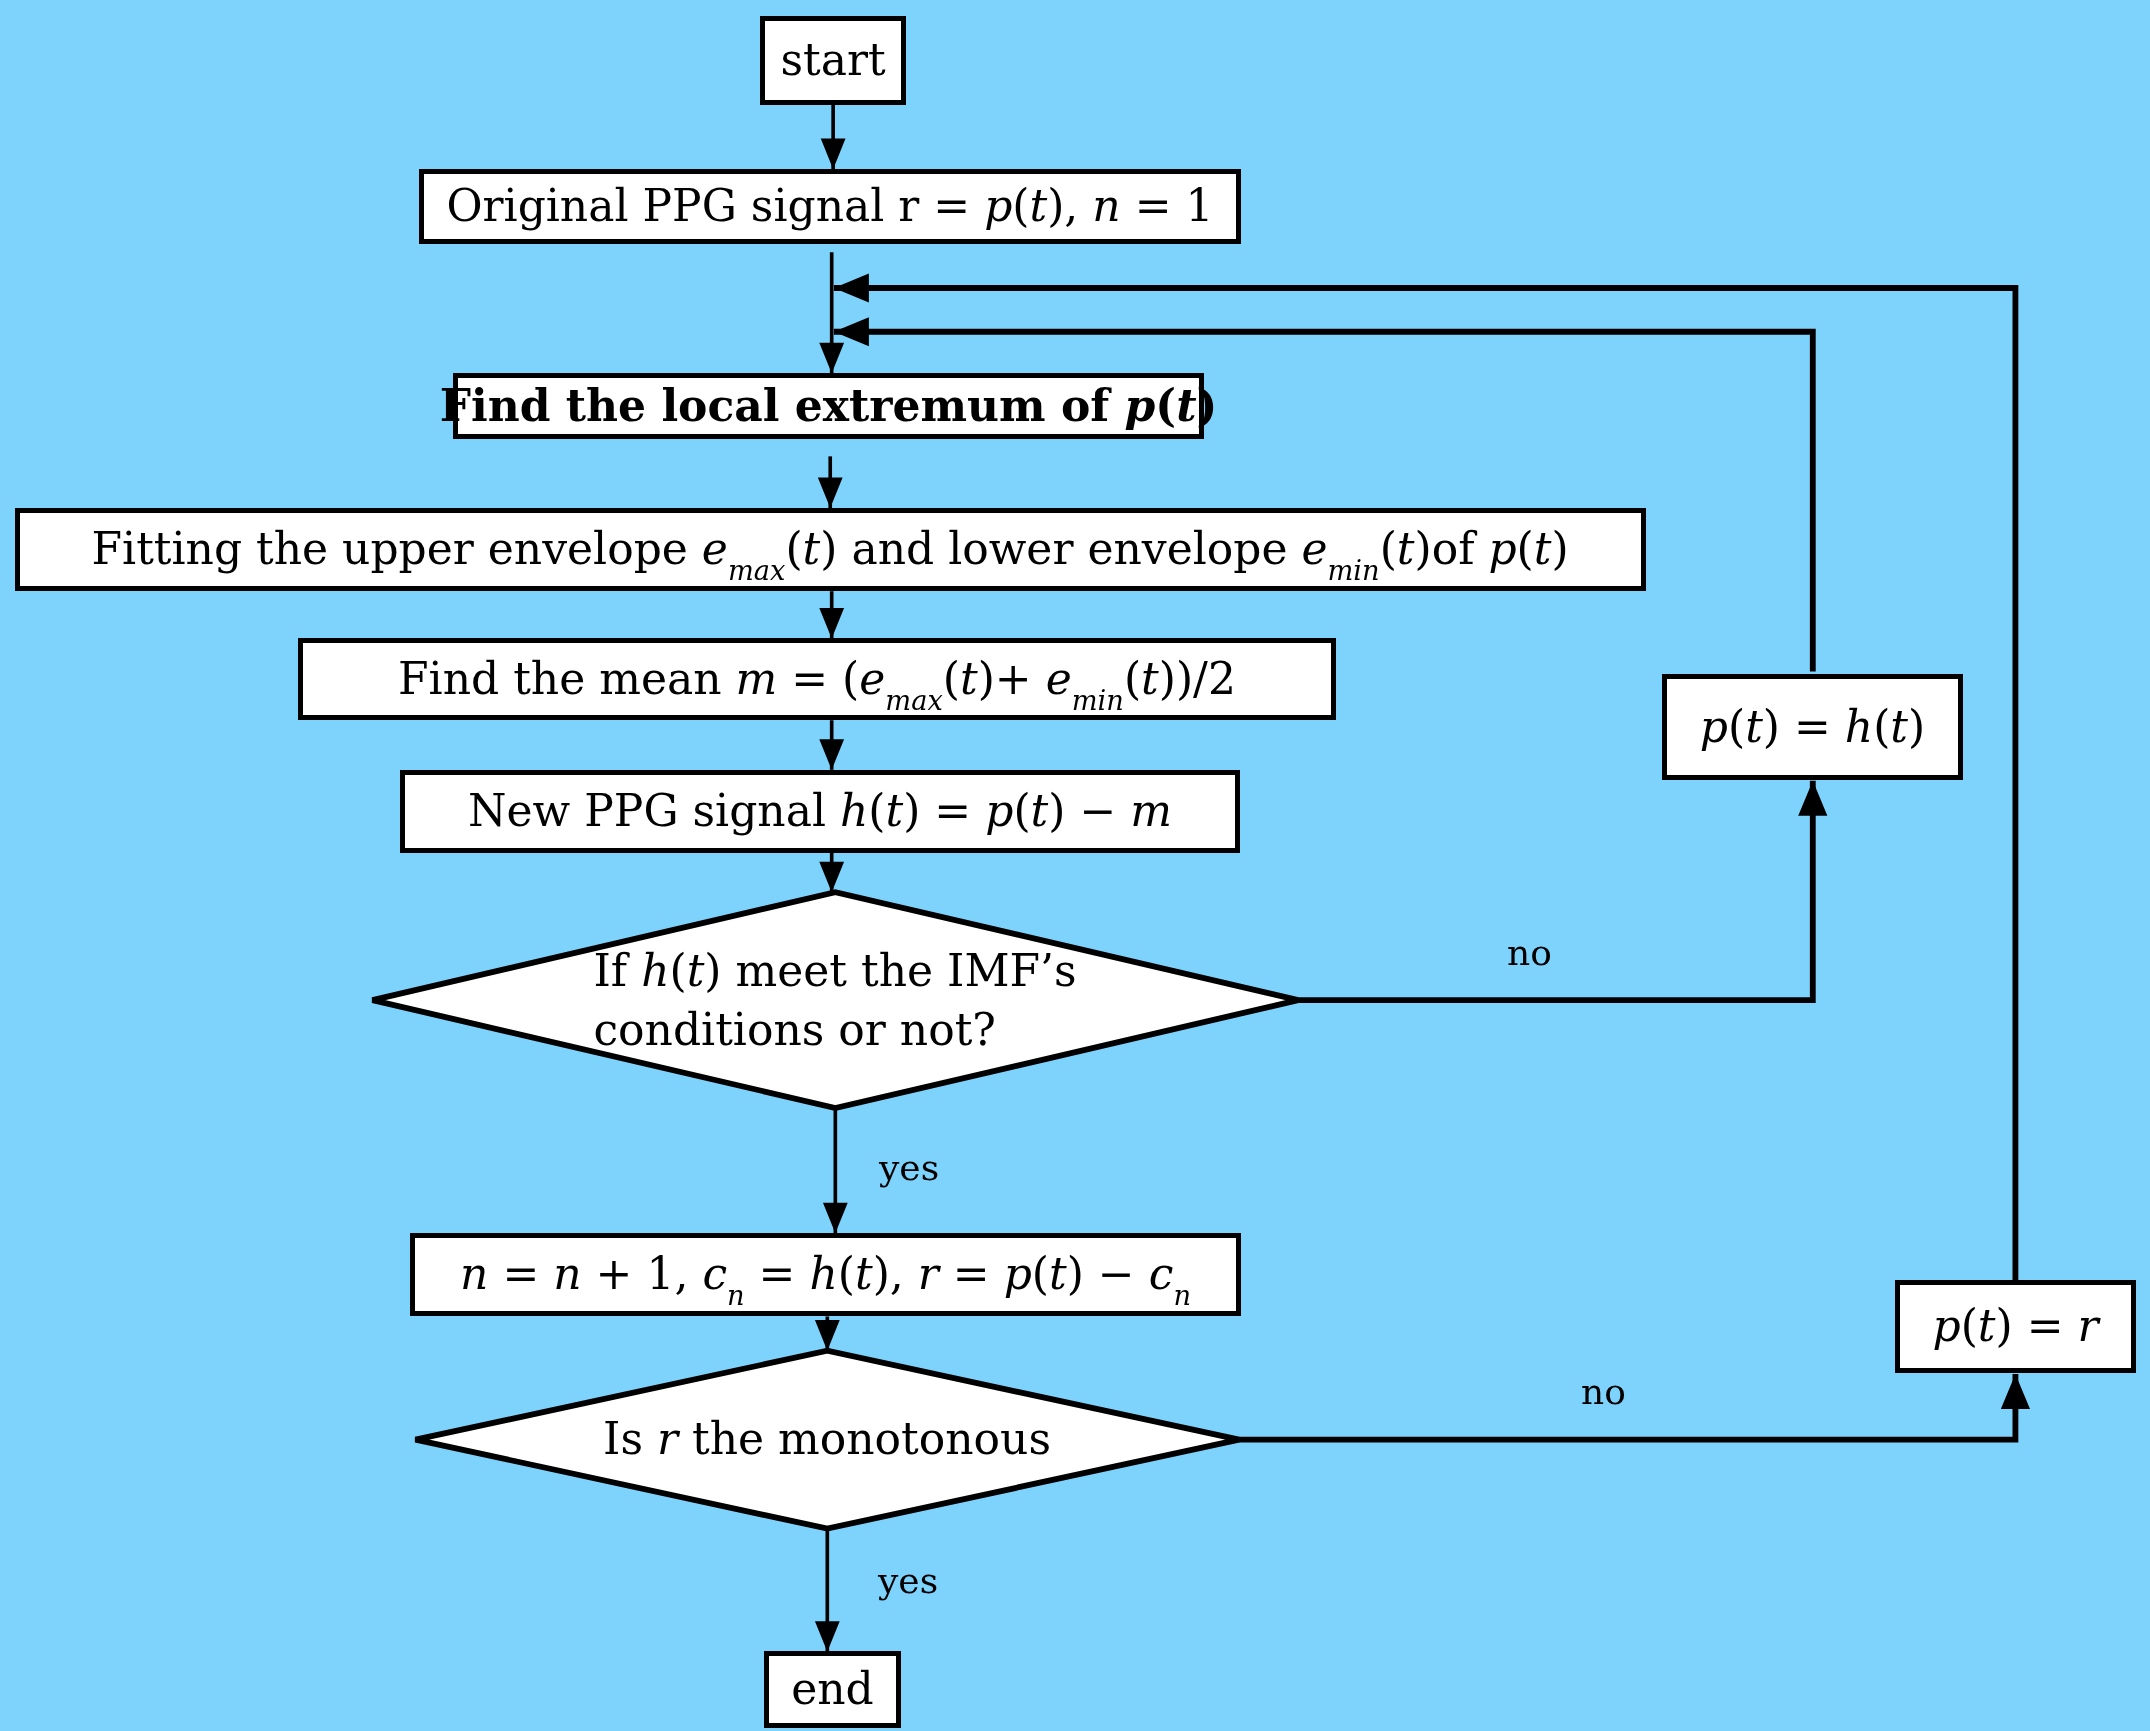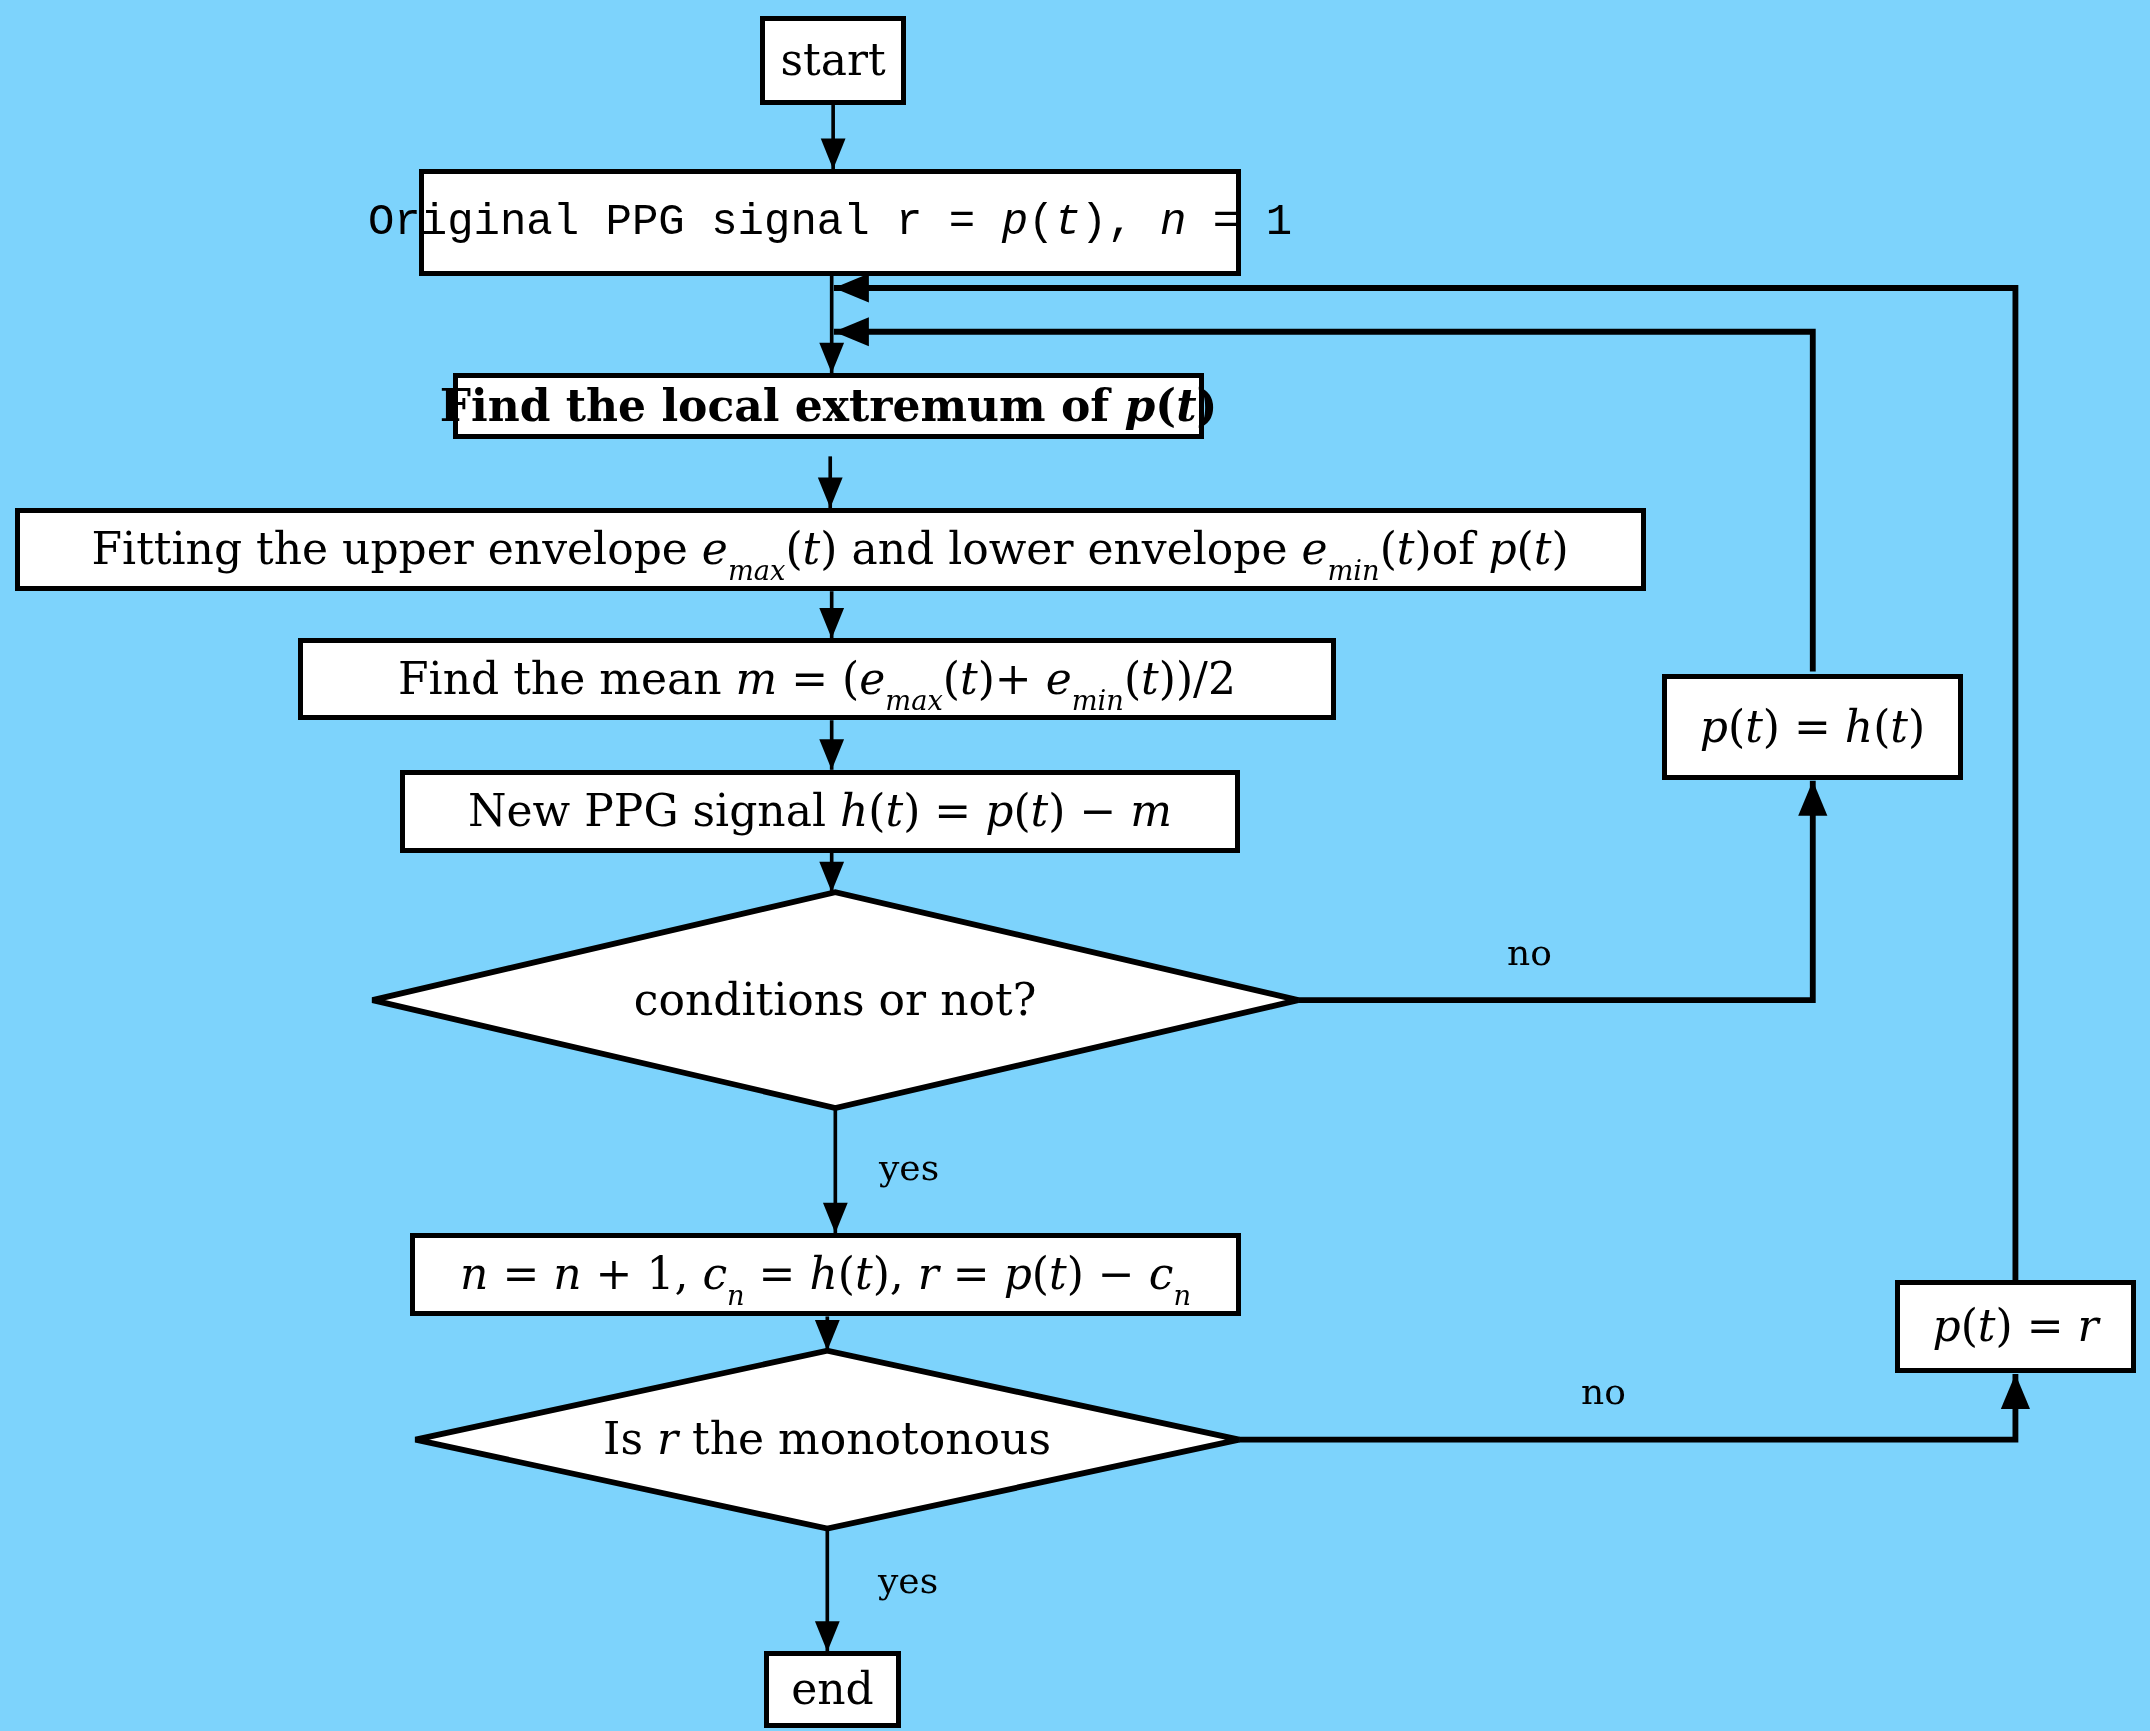--- a/index.html
+++ b/index.html
@@ -73,40 +73,41 @@
       <polygon points="1144,455 1192,435 1192,475" fill="#000000"></polygon>
       <polyline points="1700,1975 2765,1975 2765,1885" fill="none" stroke="#000000" stroke-width="8"></polyline>
       <polygon points="2765,1885 2745,1933 2785,1933" fill="#000000"></polygon>
       <polyline points="2765,1757 2765,395 1144,395" fill="none" stroke="#000000" stroke-width="8"></polyline>
       <polygon points="1144,395 1192,375 1192,415" fill="#000000"></polygon>
     </svg>
   <div id="nodes">
       <div class="rect" style="left: 760px; top: 16px; width: 146px; height: 89px;">
         <span><span>start</span></span>
       </div>
-      <div class="rect" style="left: 419px; top: 169px; width: 822px; height: 107px; font-family: Liberation Mono, monospace;">
+      <div class="rect" style="left: 419px; top: 169px; width: 822px; height: 75px;">
         <span><span>Original PPG signal r = </span><span class="it">p</span><span>(</span><span class="it">t</span><span>), </span><span class="it">n</span><span> = 1</span></span>
       </div>
       <div class="rect" style="left: 453px; top: 373px; width: 751px; height: 66px; font-weight: bold;">
         <span><span>Find the local extremum of </span><span class="it">p</span><span>(</span><span class="it">t</span><span>)</span></span>
       </div>
       <div class="rect" style="left: 14.6px; top: 508px; width: 1631px; height: 83px;">
         <span><span>Fitting the upper envelope </span><span class="it">e</span><sub class="it">max</sub><span>(</span><span class="it">t</span><span>) and lower envelope </span><span class="it">e</span><sub class="it">min</sub><span>(</span><span class="it">t</span><span>)of </span><span class="it">p</span><span>(</span><span class="it">t</span><span>)</span></span>
       </div>
       <div class="rect" style="left: 298px; top: 638px; width: 1038px; height: 82px;">
         <span><span>Find the mean </span><span class="it">m</span><span> = (</span><span class="it">e</span><sub class="it">max</sub><span>(</span><span class="it">t</span><span>)+ </span><span class="it">e</span><sub class="it">min</sub><span>(</span><span class="it">t</span><span>))/2</span></span>
       </div>
       <div class="rect" style="left: 1662px; top: 674px; width: 301px; height: 106px;">
         <span><span class="it">p</span><span>(</span><span class="it">t</span><span>) = </span><span class="it">h</span><span>(</span><span class="it">t</span><span>)</span></span>
       </div>
       <div class="rect" style="left: 400px; top: 770px; width: 840px; height: 83px;">
         <span><span>New PPG signal </span><span class="it">h</span><span>(</span><span class="it">t</span><span>) = </span><span class="it">p</span><span>(</span><span class="it">t</span><span>) − </span><span class="it">m</span></span>
       </div>
       <div class="dtext" style="left: 372px; top: 892px; width: 926px; height: 216px;">
         <div class="dlines">
+          <div><span>If </span><span class="it">h</span><span>(</span><span class="it">t</span><span>) meet the IMF’s</span></div>
           <div><span>conditions or not?</span></div>
         </div>
       </div>
       <div class="rect" style="left: 410px; top: 1233px; width: 831px; height: 83px;">
         <span><span class="it">n</span><span> = </span><span class="it">n</span><span> + 1, </span><span class="it">c</span><sub class="it">n</sub><span> = </span><span class="it">h</span><span>(</span><span class="it">t</span><span>), </span><span class="it">r</span><span> = </span><span class="it">p</span><span>(</span><span class="it">t</span><span>) − </span><span class="it">c</span><sub class="it">n</sub></span>
       </div>
       <div class="dtext" style="left: 415px; top: 1350px; width: 824px; height: 178px;">
         <div class="dlines">
           <div><span>Is </span><span class="it">r</span><span> the monotonous</span></div>
         </div>

